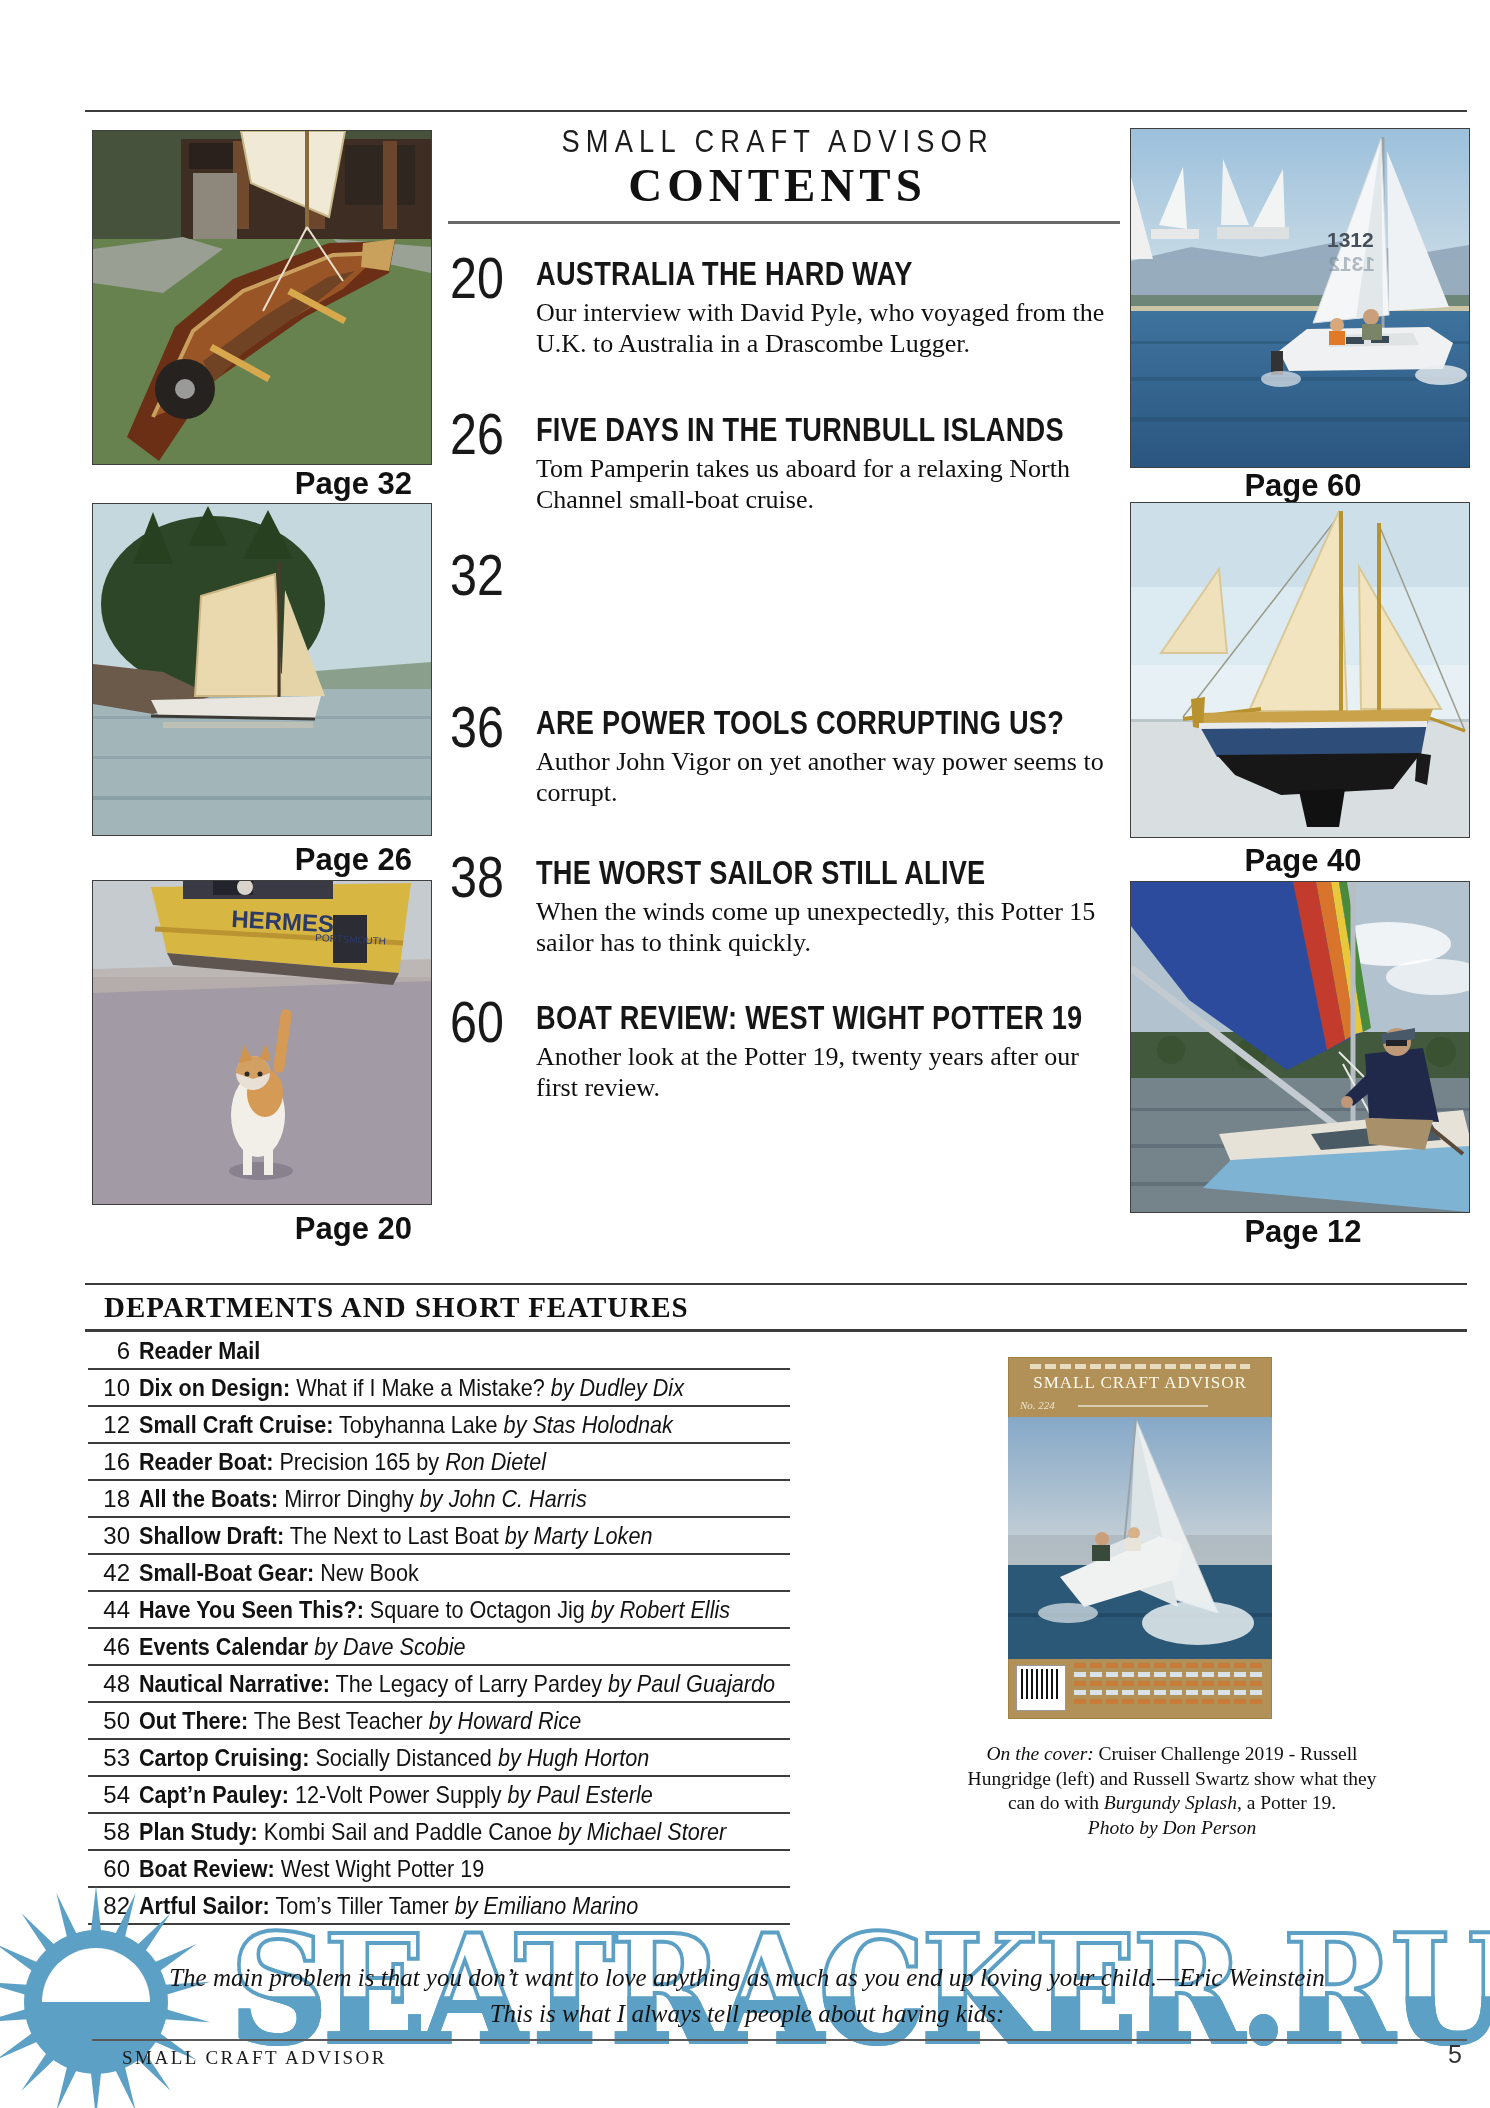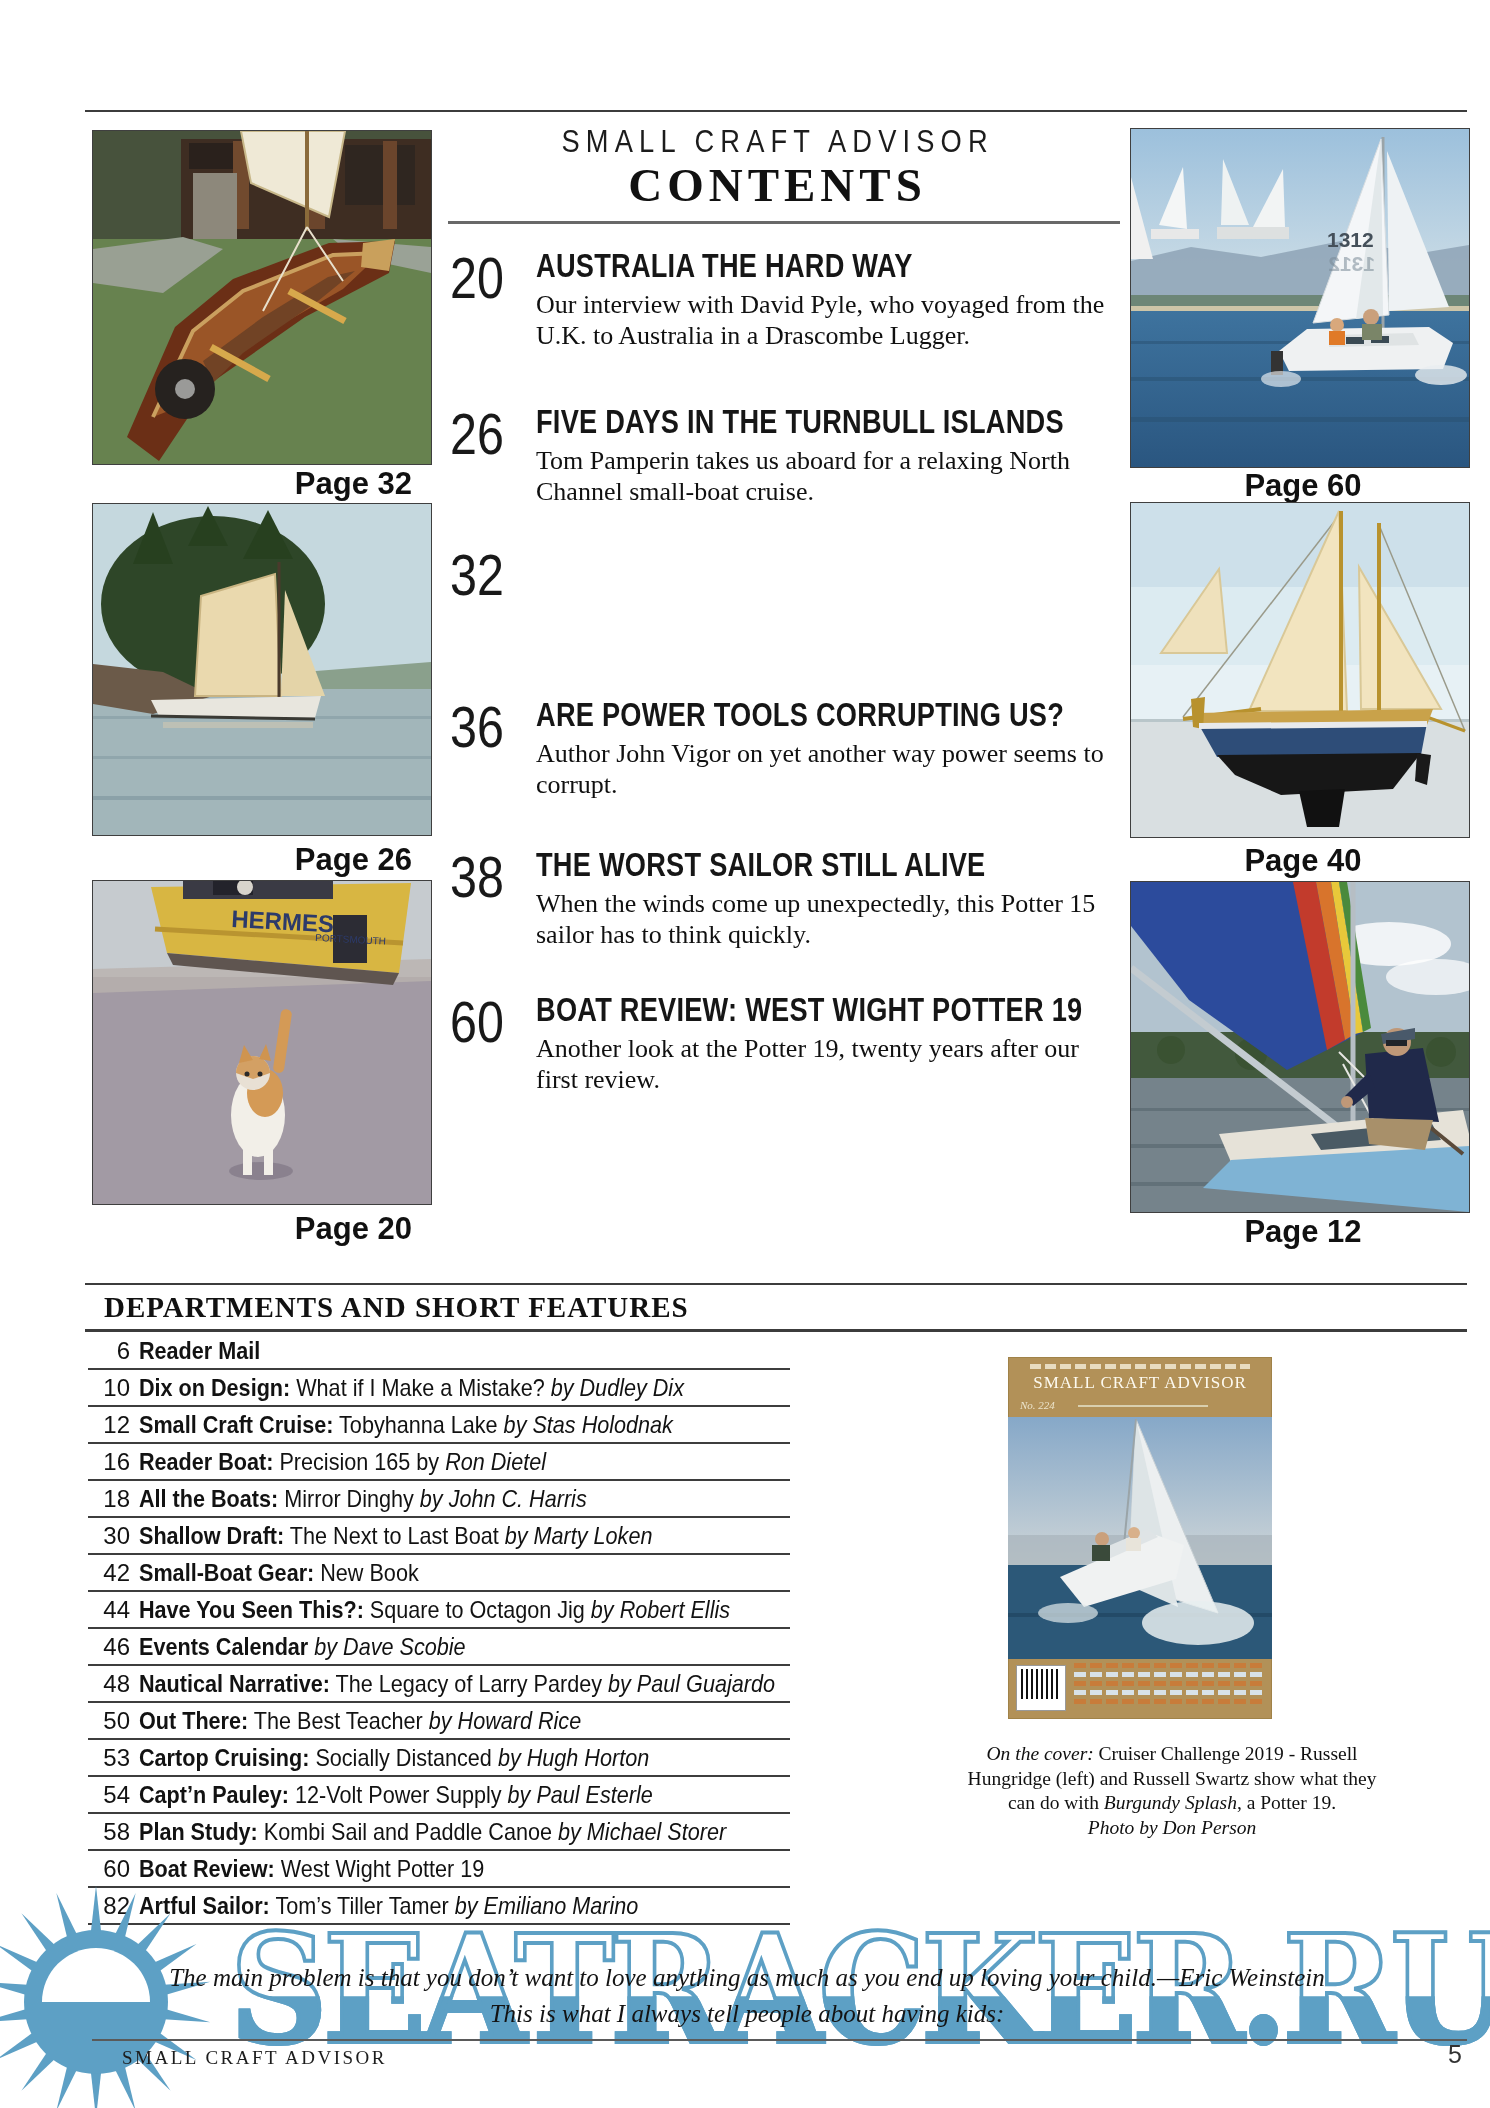--- a/index.html
+++ b/index.html
@@ -11,21 +11,21 @@
   .masthead{position:absolute;left:445px;top:124px;width:665px;text-align:center;}
   .mag-name{display:inline-block;font-family:"Liberation Sans",sans-serif;font-size:31px;
             letter-spacing:7px;color:#1c1c1c;transform:scaleX(0.88);transform-origin:center;}
   .contents-title{font-family:"Liberation Serif",serif;font-weight:700;font-size:47px;
             letter-spacing:5px;color:#111;margin-top:-2px;}
 
   
   .feature{position:absolute;left:450px;width:668px;}
   .feat-num{position:absolute;left:0;top:2px;font-family:"Liberation Sans",sans-serif;
             font-size:57px;line-height:1;color:#191919;transform:scaleX(0.85);transform-origin:left top;}
-  .feat-body{margin-left:86px;}
+  .feat-body{margin-left:86px;margin-top:8px;}
   .feat-title span{display:inline-block;font-family:"Liberation Sans",sans-serif;font-weight:700;
             font-size:34px;line-height:1.05;letter-spacing:0.3px;color:#161616;
             transform:scaleX(0.8);transform-origin:left bottom;white-space:nowrap;}
   .feat-desc{font-family:"Liberation Serif",serif;font-size:26px;line-height:1.22;width:585px;
             margin-top:5px;color:#101010;}
 
   
   figure{margin:0;padding:0;position:absolute;border:1px solid #3f3f3f;overflow:hidden;background:#c4b5fd;}
   figure svg{display:block;}
   .cap{position:absolute;font-family:"Liberation Sans",sans-serif;font-weight:700;

